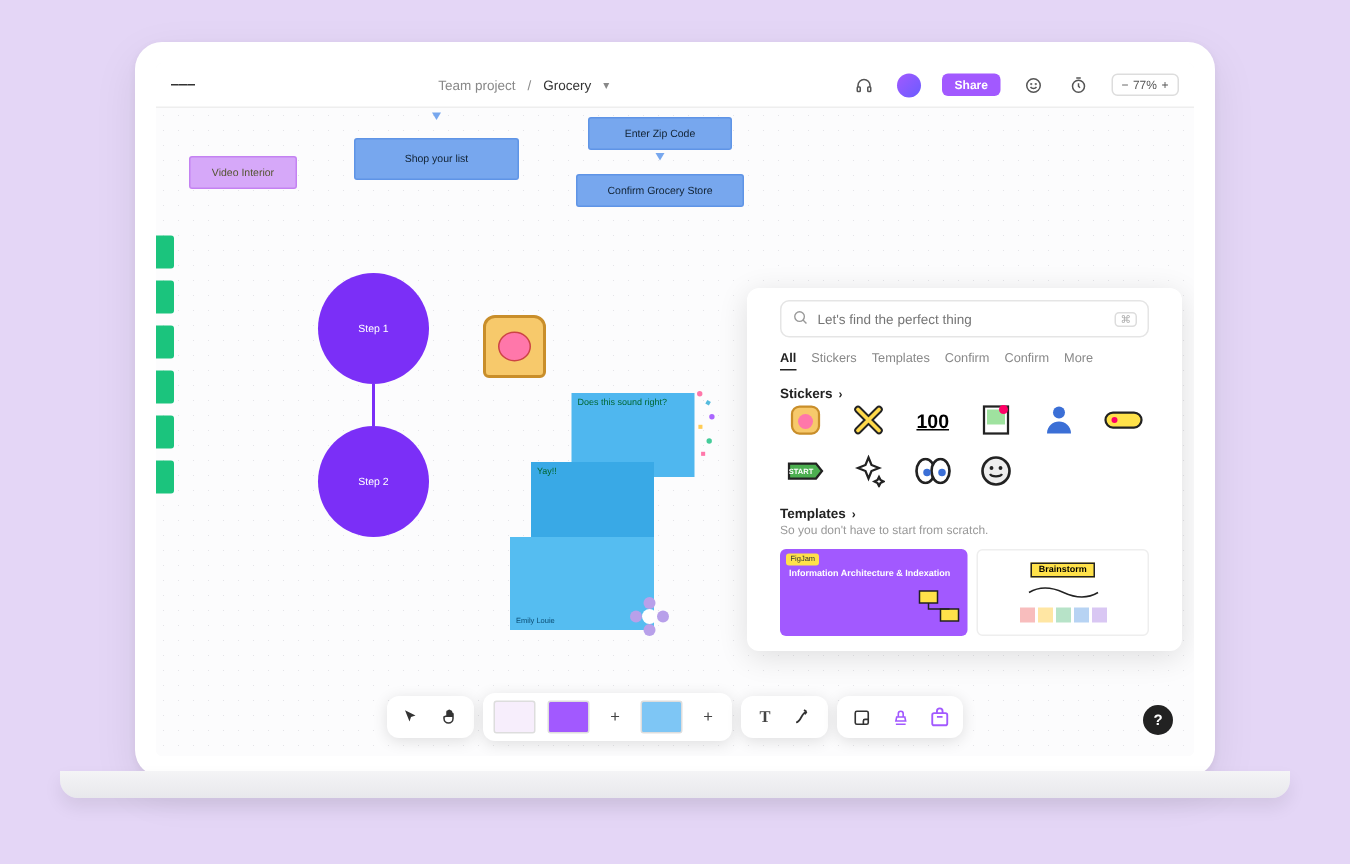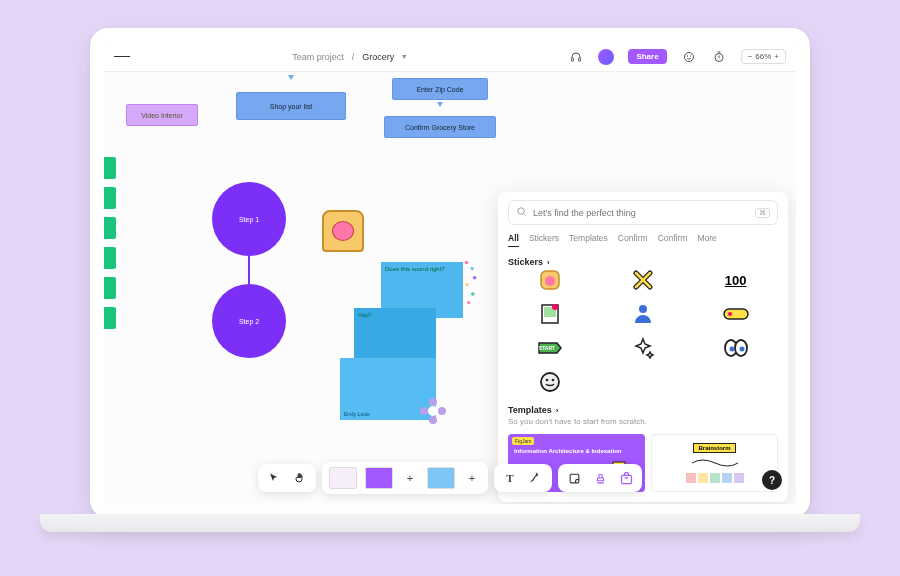--- a/index.html
+++ b/index.html
@@ -40,29 +40,29 @@
   .green-tab { background:#1bc47d; width:12px; height:22px; border-radius:0 2px 2px 0; left:0;}
   .circle { background:#7b2ff7; border-radius:50%; color:#fff; }
   .sticky { background:#4fb7ef; color:#063; font-size:6px; padding:4px; align-items:flex-start; justify-content:flex-start; text-align:left; }
   .sticky .sig { position:absolute; bottom:3px; left:4px; font-size:5px; color:#0a4d74; }
   .arrow { position:absolute; width:0;height:0; border-left:3px solid transparent; border-right:3px solid transparent; border-top:5px solid #77a7ee; }
   .toast { width:42px;height:42px; background:#f7c96b; border-radius:8px 8px 4px 4px; border:2px solid #c98e2a; position:absolute; display:flex;align-items:center;justify-content:center;}
   .toast .face{ width:22px;height:20px;border-radius:50%; background:#f7a; border:1.5px solid #c44;}
 
   
   .panel {
-    position:absolute; right:8px; top:120px; width:290px; background:#fff; border-radius:8px; box-shadow:0 4px 20px rgba(0,0,0,0.12); padding:8px 10px 10px; font-size:9px;
+    position:absolute; right:8px; top:120px; width:290px; background:#fff; border-radius:8px; box-shadow:0 4px 20px rgba(0,0,0,0.12); padding:8px 22px 10px; font-size:9px;
   }
   .search-row{ display:flex; align-items:center; gap:6px; border:1px solid #e5e5e5; border-radius:6px; padding:5px 7px; color:#999; }
   .search-row input{ border:none; flex:1; outline:none; font-size:9px; background:transparent;}
   .tabs{ display:flex; gap:10px; margin:8px 0 10px; font-size:8.5px; color:#888; }
   .tabs .tab.active{ color:#222; font-weight:600; border-bottom:1.5px solid #222; padding-bottom:3px;}
   .section-title{ font-size:9px; font-weight:600; color:#222; display:flex; align-items:center; gap:4px;}
   .section-sub{ font-size:8px; color:#999; margin:2px 0 8px;}
-  .sticker-grid{ display:grid; grid-template-columns:repeat(3,1fr); gap:8px; margin-bottom:10px;}
+  .sticker-grid{ display:grid; grid-template-columns:repeat(6,1fr); gap:8px; margin-bottom:10px;}
   .sticker{ height:26px; display:flex; align-items:center; justify-content:center; font-size:16px;}
   .tmpl-row{ display:flex; gap:6px;}
   .tmpl-card{ flex:1; height:58px; border-radius:4px; position:relative; overflow:hidden; font-size:6px;}
   .tmpl-a{ background:#a259ff; color:#fff; padding:14px 6px 0;}
   .tmpl-a .badge{ position:absolute; top:3px; left:4px; background:#ffe24a; color:#333; font-size:5px; padding:1px 3px; border-radius:2px;}
   .tmpl-b{ background:#fff; border:1px solid #eee; display:flex; flex-direction:column; align-items:center; justify-content:center; gap:4px;}
   .swatch-row{ display:flex; gap:2px;}
   .swatch{ width:10px;height:10px;}
 
   
@@ -116,21 +116,21 @@
             </svg>
         </div>
         <div class="icon-btn">
           <svg width="12" height="12" viewBox="0 0 24 24" fill="none" stroke="currentColor" stroke-width="2">
               <circle cx="12" cy="13" r="8"></circle>
               <path d="M12 9v4l2 2M9 2h6"></path>
             </svg>
         </div>
         <div class="zoom">
           <span>−</span>
-          <span>66%</span>
+          <span>77%</span>
           <span>+</span>
         </div>
       </div>
     </div>
 
     <div class="canvas">
 
       <div class="shape green-tab" style="top:85px"></div>
       <div class="shape green-tab" style="top:115px"></div>
       <div class="shape green-tab" style="top:145px"></div>

